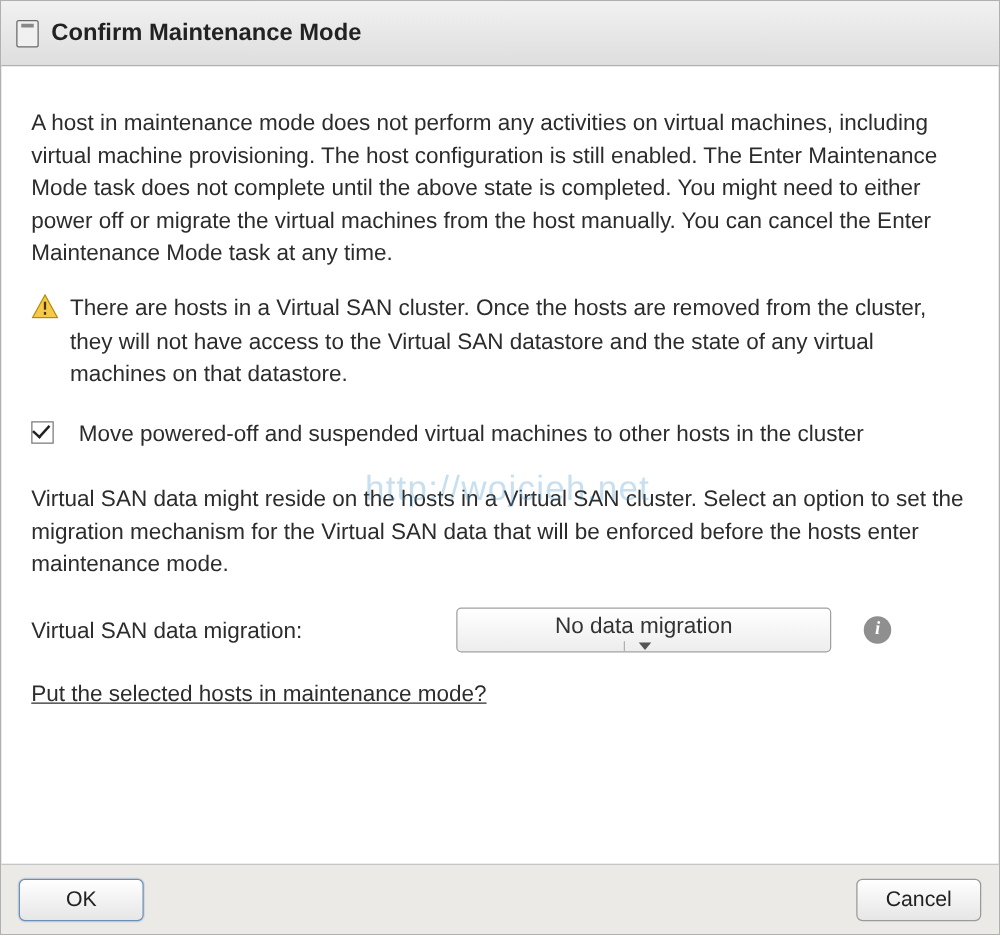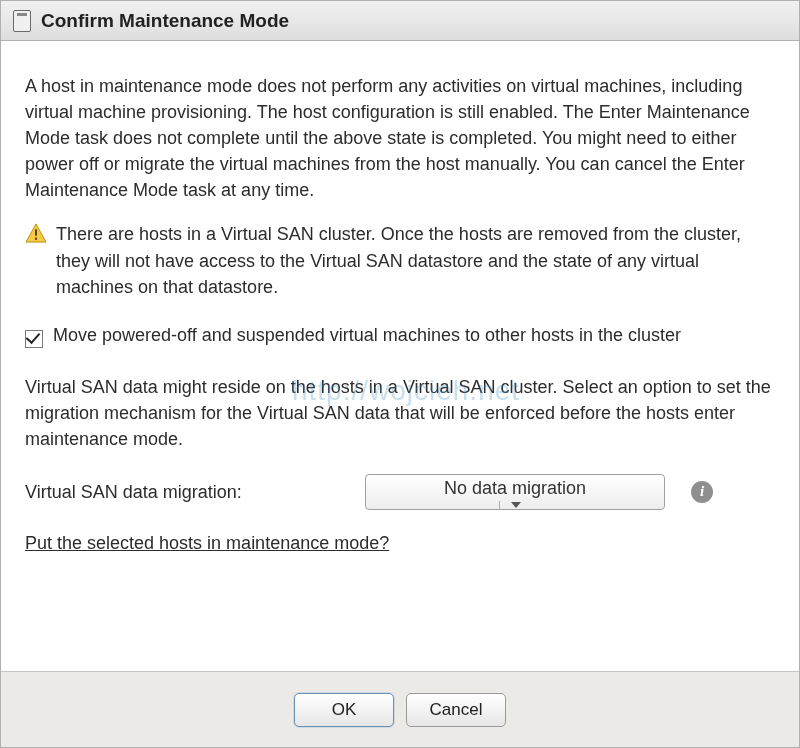--- a/index.html
+++ b/index.html
@@ -14,21 +14,21 @@
   .dialog {
     width: 800px;
     height: 748px;
     background: #ffffff;
     border: 1px solid #b0b0b0;
     display: flex;
     flex-direction: column;
     position: relative;
   }
   .titlebar {
-    height: 40px;
+    height: 52px;
     background: linear-gradient(to bottom, #f1f1f1 0%, #dedede 100%);
     border-bottom: 1px solid #b0b0b0;
     display: flex;
     align-items: center;
     padding: 0 12px;
     gap: 10px;
   }
   .host-icon {
     width: 18px; height: 22px;
     border: 1.5px solid #6a6a6a;
@@ -65,23 +65,23 @@
     align-items: flex-start;
   }
   .warn-icon {
     width: 22px; height: 20px;
     flex-shrink: 0;
     margin-top: 2px;
   }
   .warn-text { flex: 1; }
   .check-row {
     display: flex;
-    gap: 10px;
+    gap: 20px;
     margin-bottom: 26px;
-    align-items: flex-end;
+    align-items: flex-start;
   }
   .checkbox {
     width: 18px; height: 18px;
     border: 1.5px solid #7a7a7a;
     background: #fff;
     flex-shrink: 0;
     margin-top: 3px;
     position: relative;
     cursor: pointer;
   }
@@ -161,27 +161,27 @@
     justify-content: center;
     flex-shrink: 0;
     margin-left: 6px;
     cursor: pointer;
   }
   .question {
     margin-top: 10px;
     text-decoration: underline;
   }
   .footer {
-    height: 76px;
+    height: 56px;
     background: #eceae6;
     border-top: 1px solid #c5c5c5;
     display: flex;
     align-items: center;
-    justify-content: center;
-    padding: 0 26px;
+    justify-content: space-between;
+    padding: 0 14px;
     gap: 12px;
   }
   .btn {
     min-width: 100px;
     height: 34px;
     border: 1px solid #9a9a9a;
     border-radius: 5px;
     background: linear-gradient(to bottom, #ffffff, #e6e6e6);
     font-size: 17px;
     color: #222;

